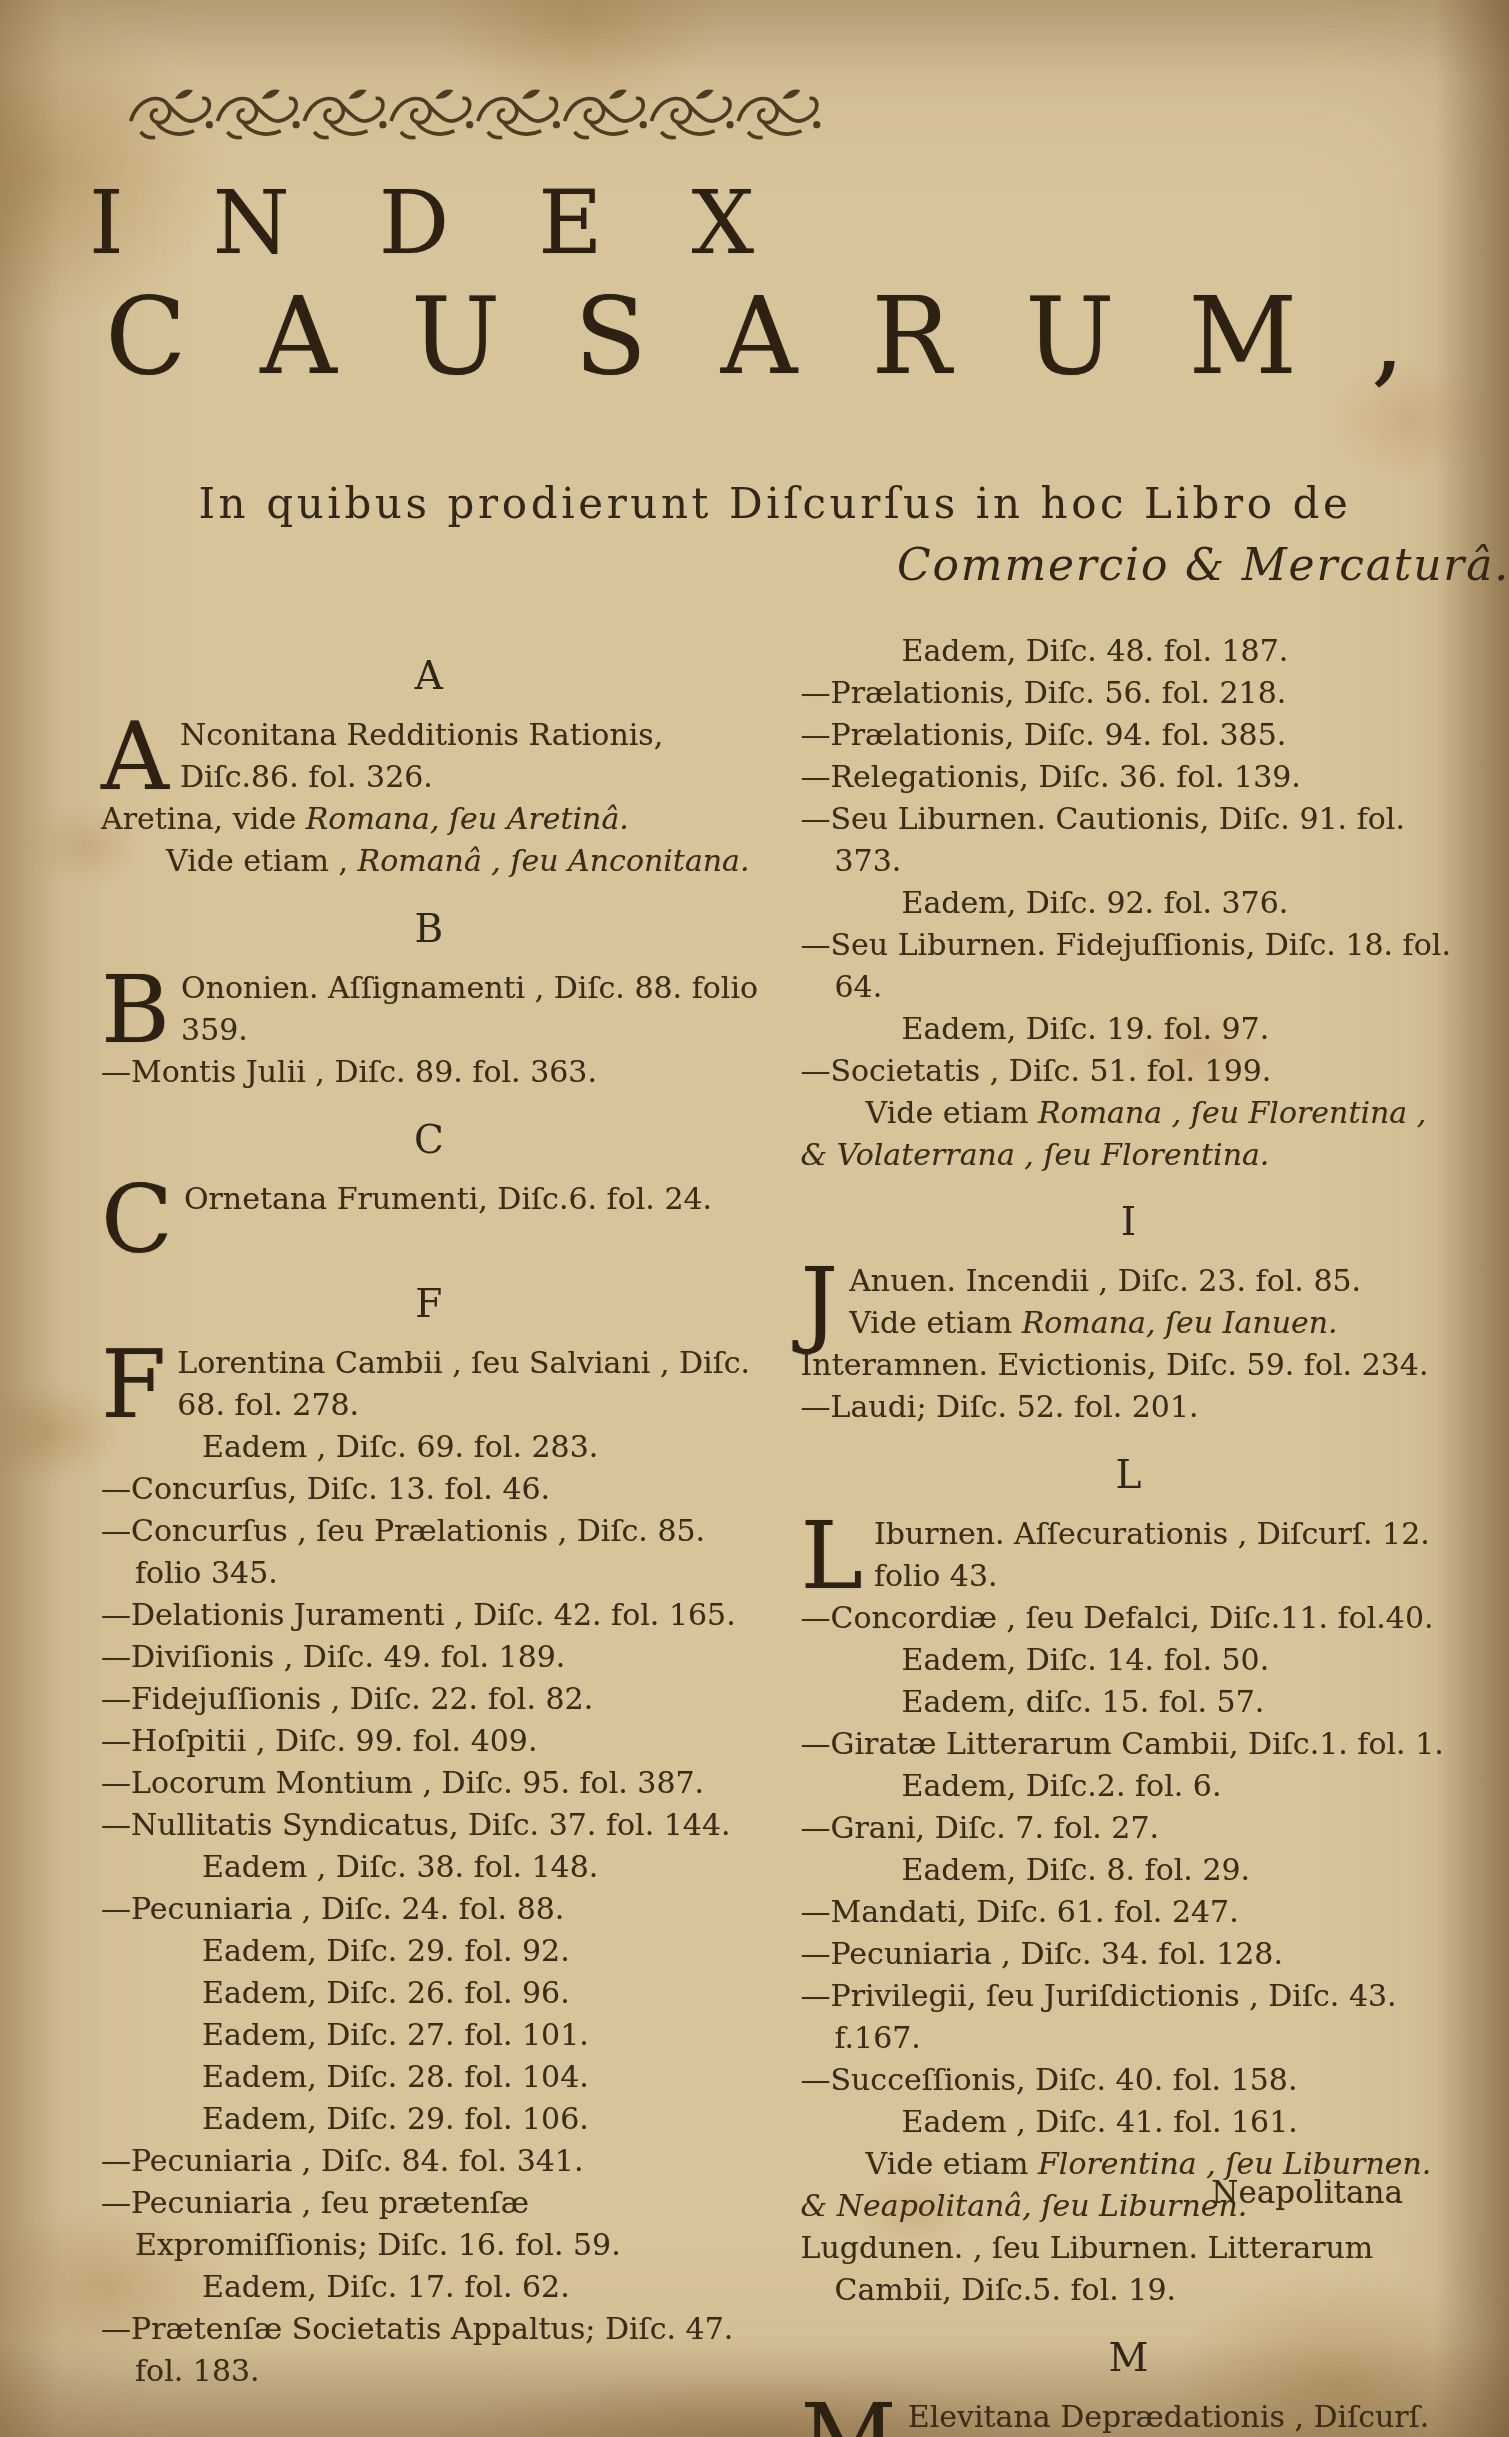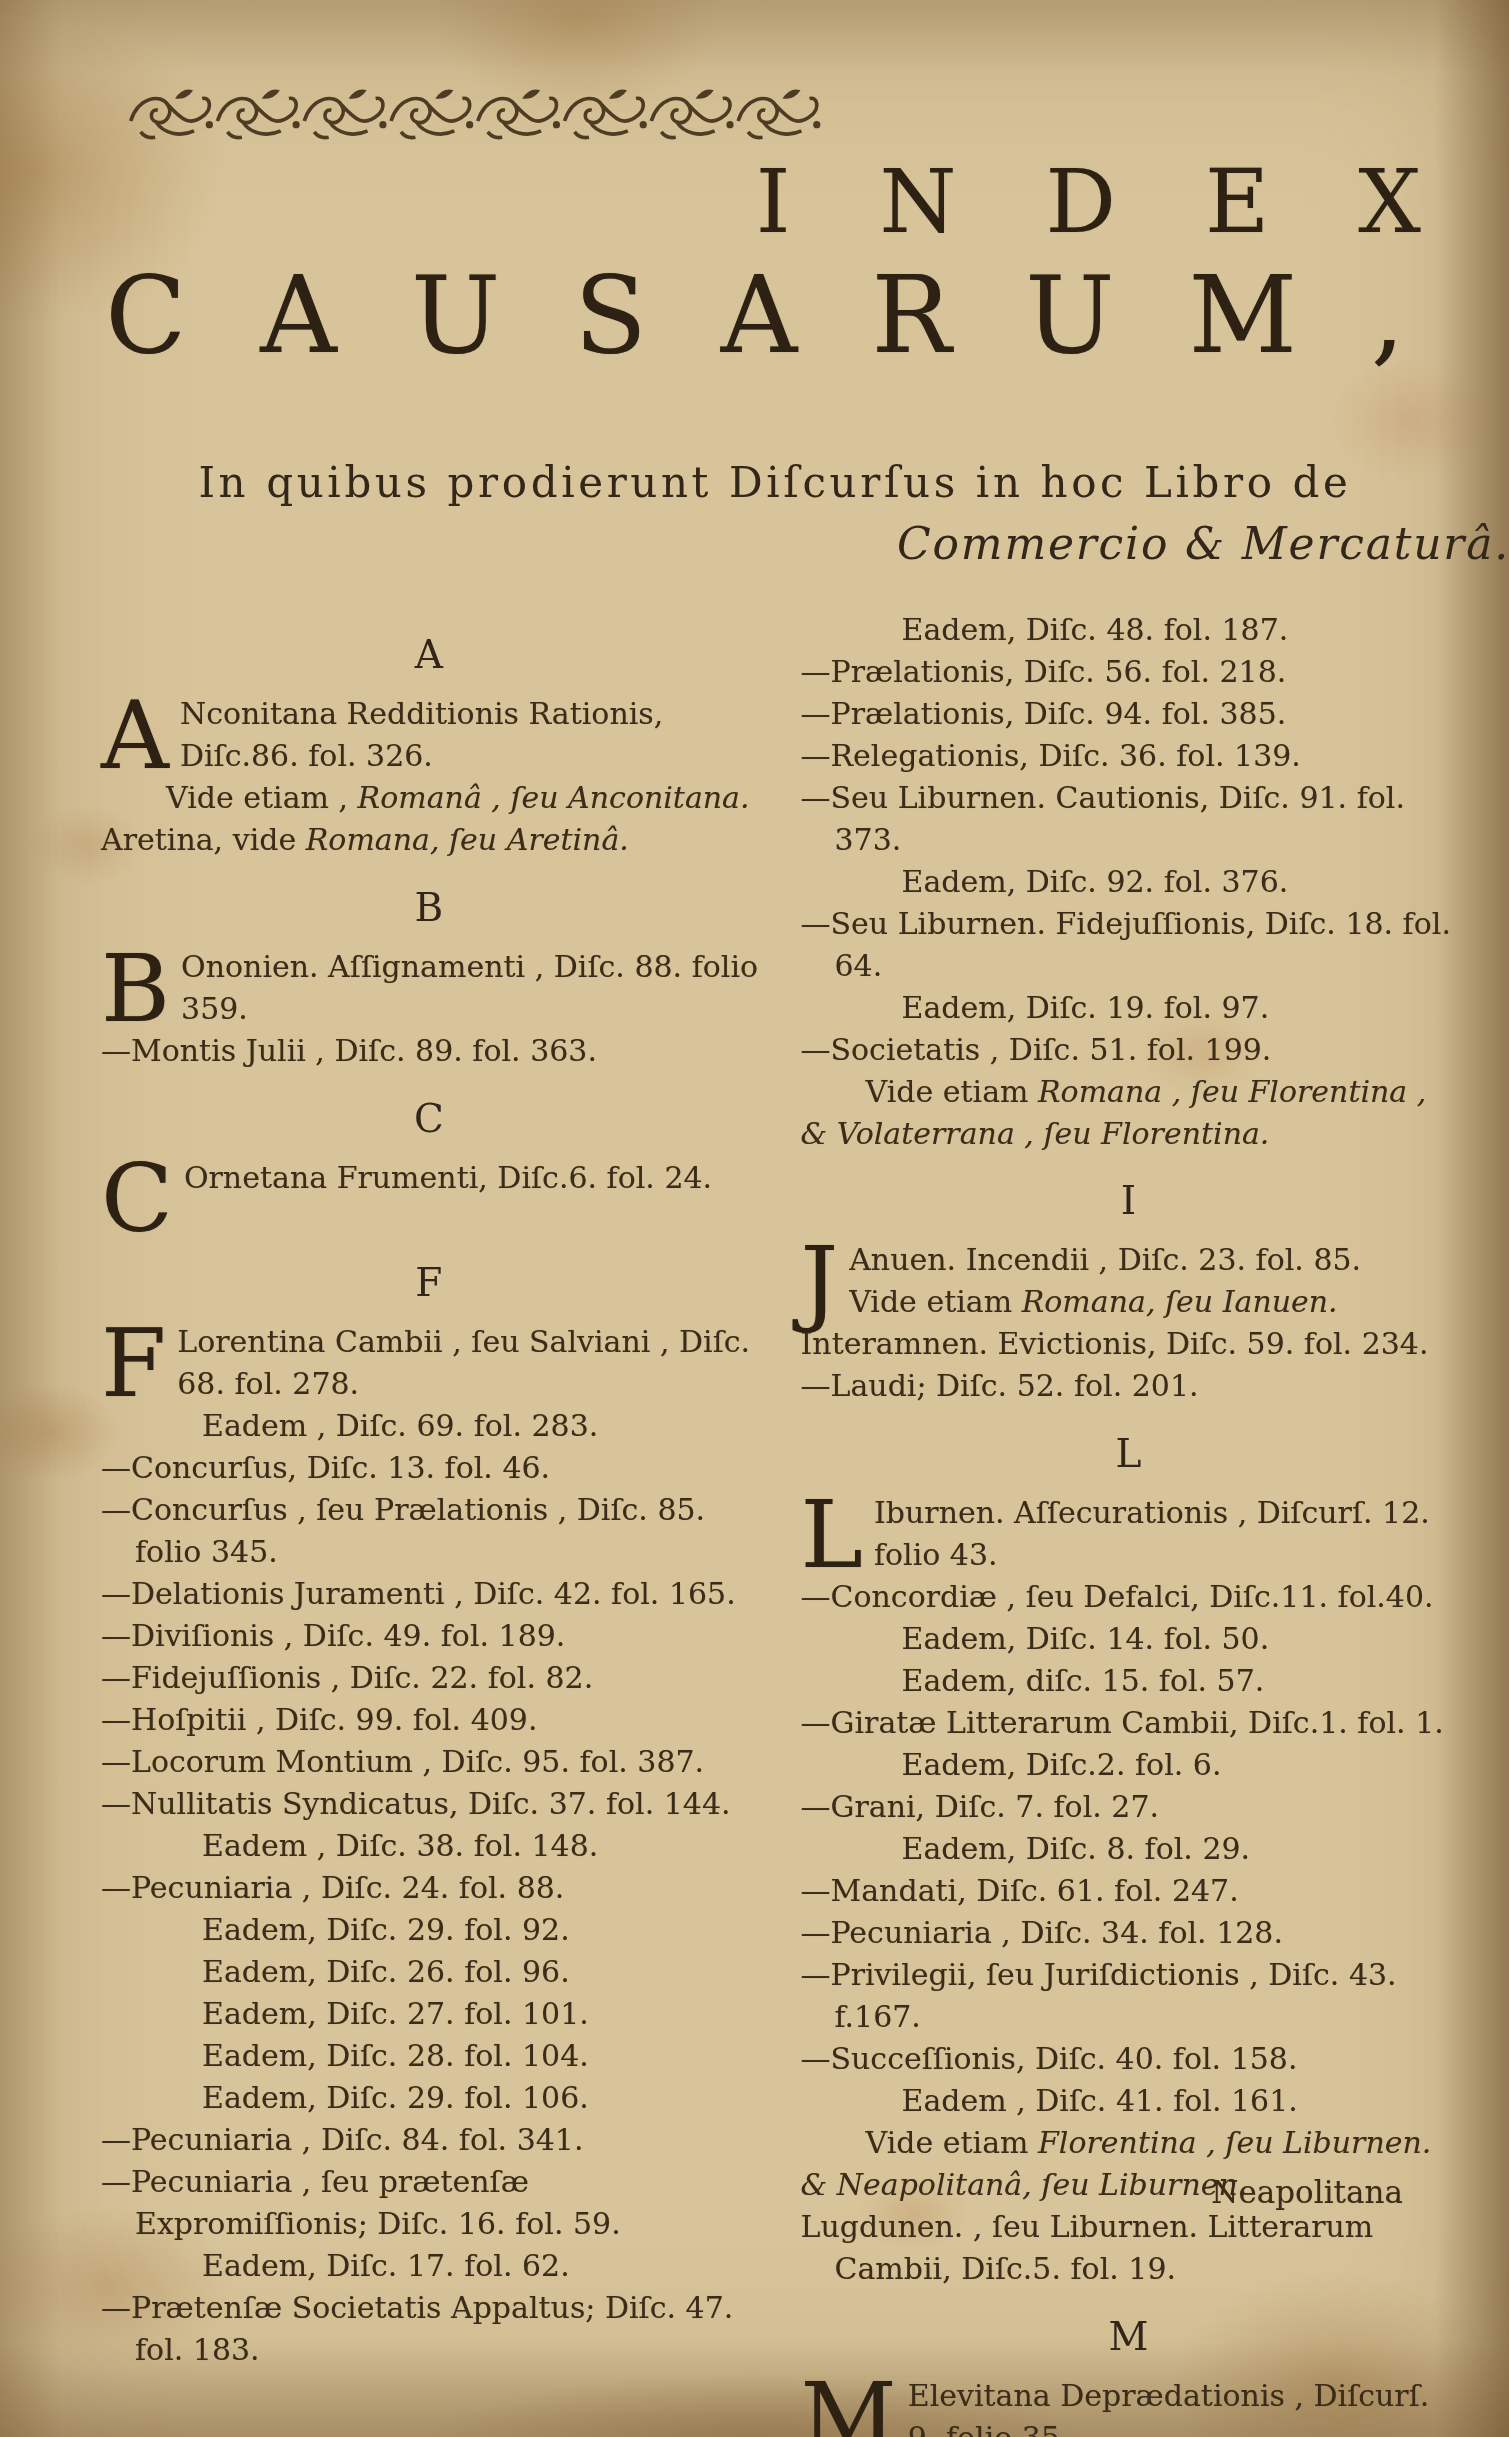--- a/index.html
+++ b/index.html
@@ -25,22 +25,22 @@
       linear-gradient(to right, rgba(118,84,40,.28) 0%, rgba(118,84,40,0) 4%, rgba(118,84,40,0) 95%, rgba(96,66,32,.5) 100%),
       linear-gradient(to bottom, rgba(118,84,40,.20) 0%, rgba(118,84,40,0) 3%, rgba(118,84,40,0) 96%, rgba(108,74,36,.33) 100%);
     box-shadow:inset 0 0 172px rgba(108,78,40,.38);
   }
   .ornament-band{
     margin:83px 0 0 128px;
     width:696px;height:67px;
     display:block;
   }
   .title-1{
-    margin-top:4px;
-    text-align:right;
+    margin-top:25px;
+    text-align:left;
     font-size:88px;
     letter-spacing:89px;
     text-indent:89px; 
     color:#2c2112;
     line-height:1.1;
     text-shadow:0 0 0.9px rgba(44,33,18,.45);
   }
   .title-2{
     margin-top:7.2px;
     text-align:center;
@@ -145,22 +145,22 @@
 
   <div class="subtitle-1">In quibus prodierunt Diſcurſus in hoc Libro de</div>
   <div class="subtitle-2">Commercio &amp; Mercaturâ.</div>
 
   <div class="columns">
     <div class="column">
         <div class="section-heading">A</div>
         <div class="section-body">
           <span class="dropcap">A</span>
           <p class="entry drop"><span>Nconitana Redditionis Rationis, Diſc.86. fol. 326.</span></p>
+          <p class="entry hang"><span>Aretina, vide </span><em>Romana, ſeu Aretinâ.</em></p>
           <p class="entry vide"><span>Vide etiam , </span><em>Romanâ , ſeu Anconitana.</em></p>
-          <p class="entry hang"><span>Aretina, vide </span><em>Romana, ſeu Aretinâ.</em></p>
         </div>
         <div class="section-heading">B</div>
         <div class="section-body">
           <span class="dropcap">B</span>
           <p class="entry drop"><span>Ononien. Aſſignamenti , Diſc. 88. folio 359.</span></p>
           <p class="entry hang"><span class="dash">—</span><span>Montis Julii , Diſc. 89. fol. 363.</span></p>
         </div>
         <div class="section-heading">C</div>
         <div class="section-body">
           <span class="dropcap">C</span>

